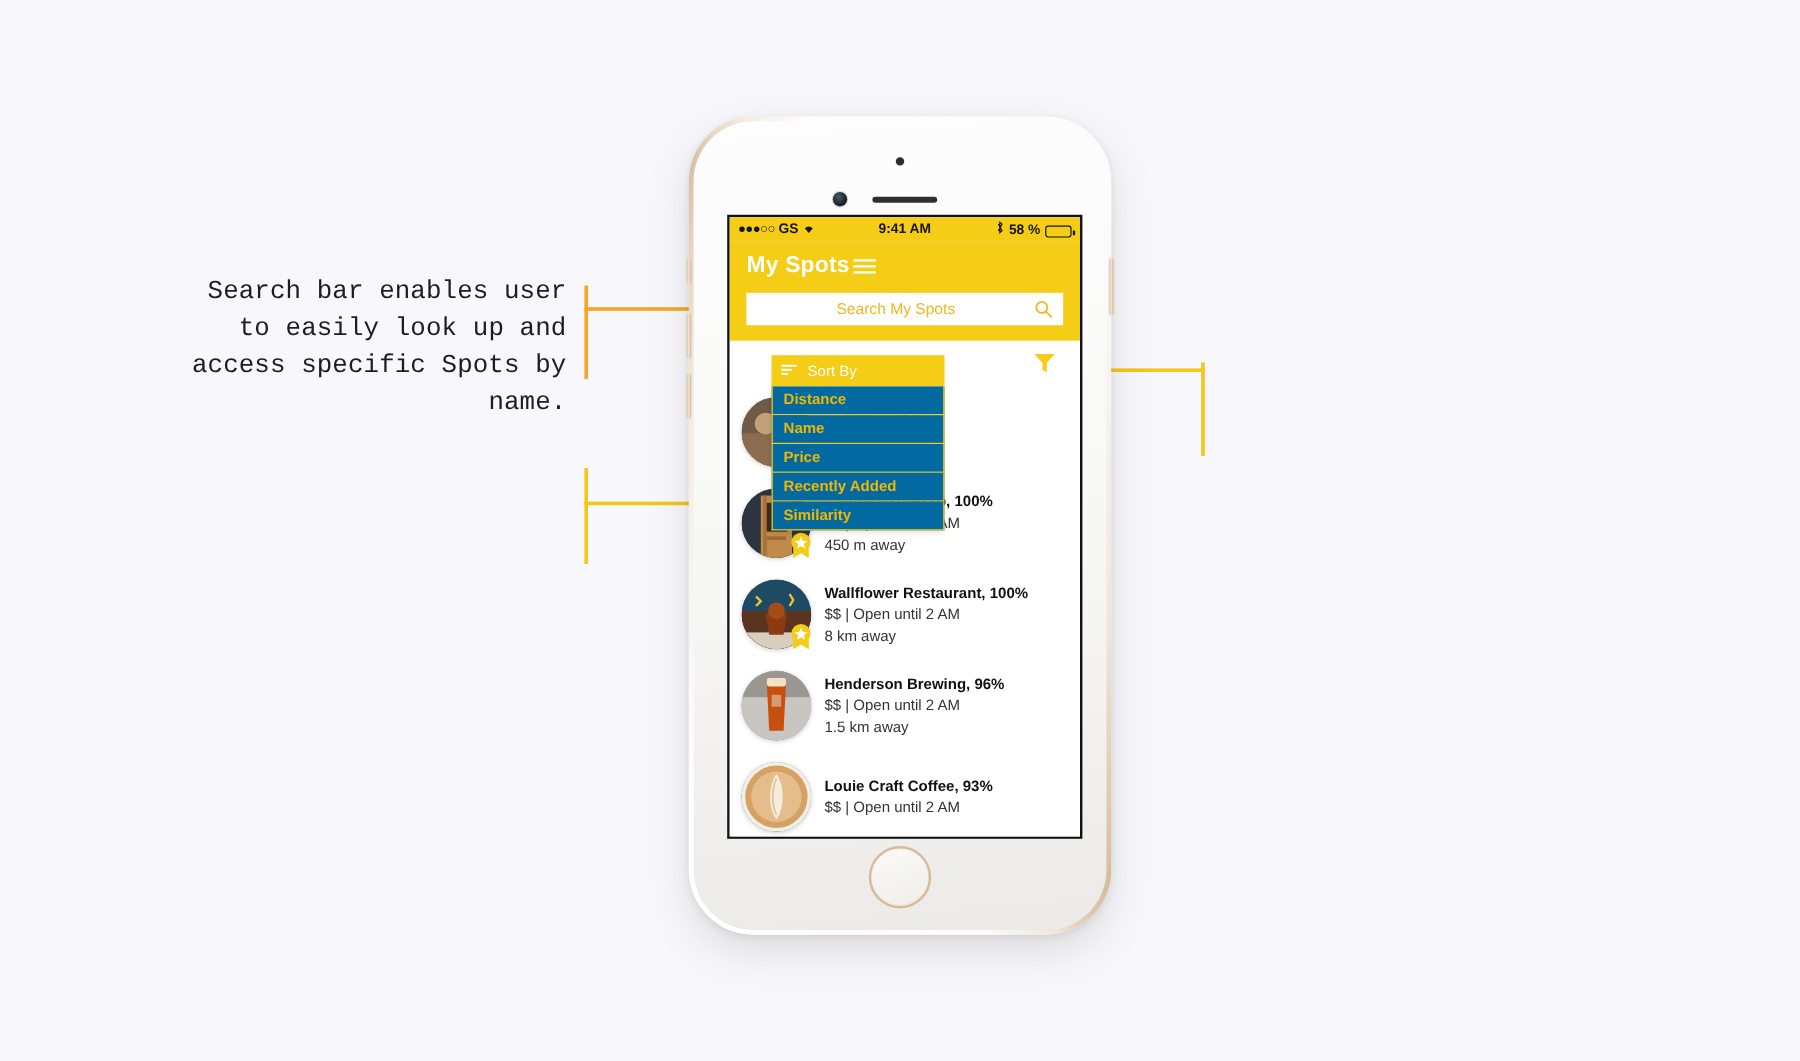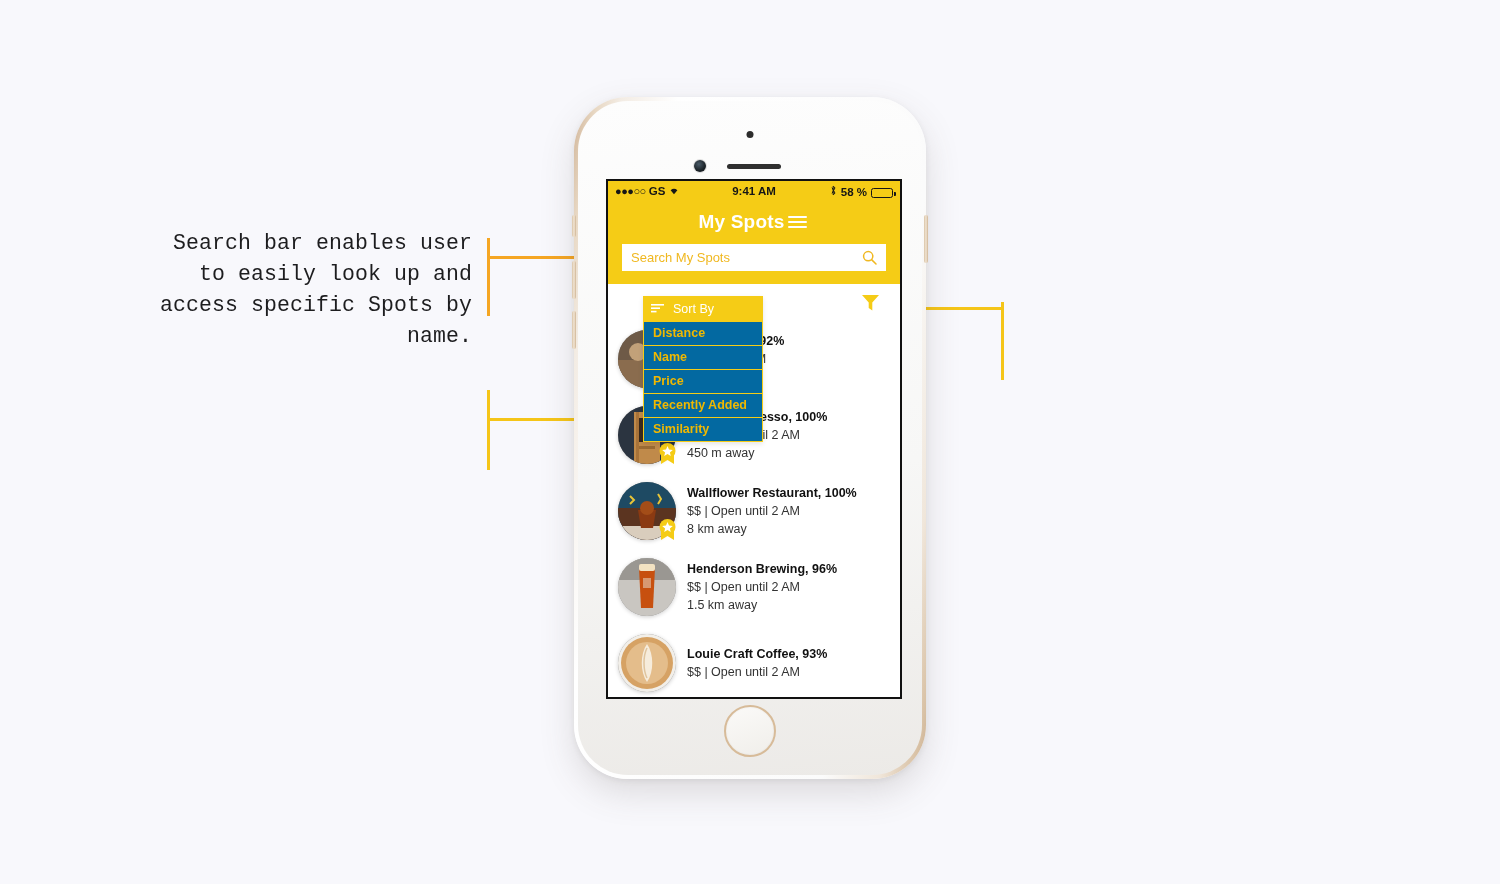--- a/index.html
+++ b/index.html
@@ -126,33 +126,33 @@
   .batt::after {
     content:''; position:absolute; right:-3.5px; top:3px;
     width:2px; height:4px; background:#161616; border-radius:0 1px 1px 0;
   }
   .batt-fill { height: 100%; background: #161616; border-radius: 1px; width: 58%; }
 
   .app-header {
     background: #f5cc16;
     padding: 10px 14px 13px;
   }
-  .header-row { display: flex; align-items: center; justify-content: center; }
+  .header-row { display: flex; align-items: center; justify-content: flex-start; }
   .app-title { color: #fff; font-size: 19px; font-weight: bold; letter-spacing: 0.2px; }
   .hamburger { display: flex; flex-direction: column; gap: 3px; cursor: pointer; padding: 3px; }
   .hamburger span { display: block; width: 19px; height: 2px; background: #fff; border-radius: 1px; }
 
   .search-box {
     margin-top: 11px; background: #fff;
     height: 27px; display: flex; align-items: center;
     padding: 0 9px;
   }
   .search-input {
     flex: 1; border: none; outline: none;
-    font-family: inherit; font-size: 13px; color: #15803d; background: transparent;
+    font-family: inherit; font-size: 13px; color: #15803d; background: transparent; text-align: center;
   }
   .search-input::placeholder { color: #f0b820; }
   .search-icon svg { display: block; }
 
   .list-area { position: relative; background: #fff; height: 100%; }
 
   .spot-row {
     display: flex; align-items: center;
     padding: 9px 12px 9px 10px;
     gap: 11px;
@@ -175,21 +175,21 @@
   .filter-bar {
     display: flex; align-items: center; justify-content: flex-end;
     padding: 9px 20px 4px;
   }
   .filter-icon { cursor: pointer; }
 
   
   .sort-dropdown {
     position: absolute;
     left: 35px; top: 12px;
-    width: 120px;
+    width: 144px;
     z-index: 10;
     box-shadow: 0 2px 5px rgba(0,0,0,0.10);
   }
   .sort-head {
     background: #f5cc16; color: #fff;
     font-size: 12.5px;
     padding: 6px 9px 6px 8px;
     display: flex; align-items: center; gap: 9px;
     font-weight: normal;
   }

